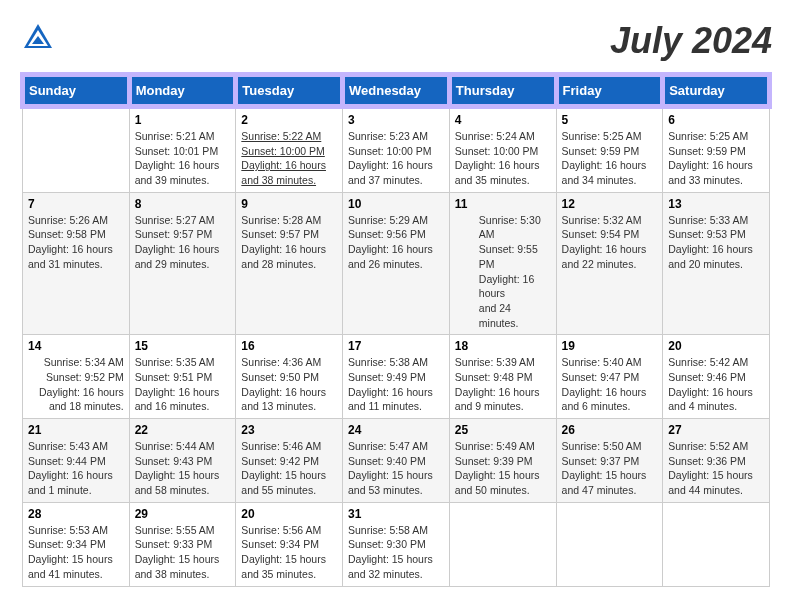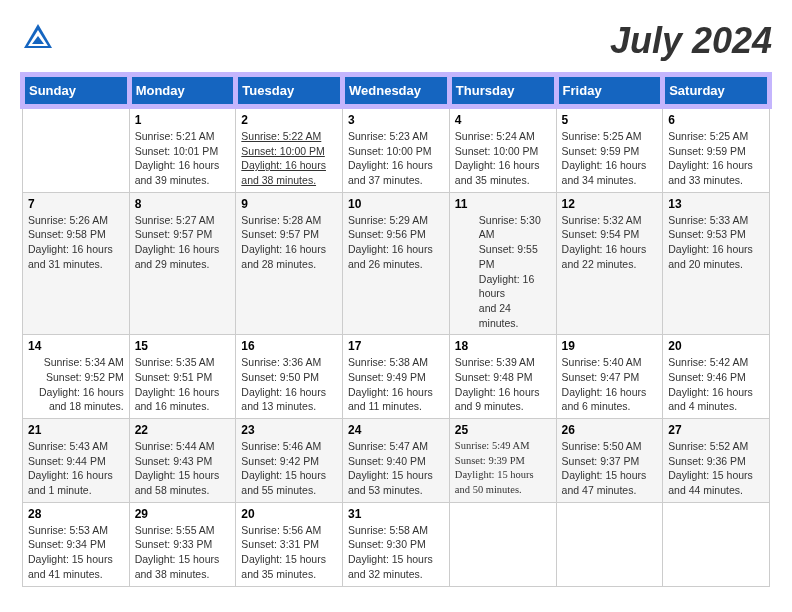--- a/index.html
+++ b/index.html
@@ -214,21 +214,21 @@
         </td>
         <td>
           <span class="day-num">15</span>
           <div class="day-info" style="white-space: pre-line;">Sunrise: 5:35 AM
 Sunset: 9:51 PM
 Daylight: 16 hours
 and 16 minutes.</div>
         </td>
         <td>
           <span class="day-num">16</span>
-          <div class="day-info" style="white-space: pre-line;">Sunrise: 3:36 AM
+          <div class="day-info" style="white-space: pre-line;">Sunrise: 4:36 AM
 Sunset: 9:50 PM
 Daylight: 16 hours
 and 13 minutes.</div>
         </td>
         <td>
           <span class="day-num">17</span>
           <div class="day-info" style="white-space: pre-line;">Sunrise: 5:38 AM
 Sunset: 9:49 PM
 Daylight: 16 hours
 and 11 minutes.</div>
@@ -279,21 +279,21 @@
         </td>
         <td>
           <span class="day-num">24</span>
           <div class="day-info" style="white-space: pre-line;">Sunrise: 5:47 AM
 Sunset: 9:40 PM
 Daylight: 15 hours
 and 53 minutes.</div>
         </td>
         <td>
           <span class="day-num">25</span>
-          <div class="day-info" style="white-space: pre-line; font-family: Liberation Serif, serif;">Sunrise: 5:49 AM
+          <div class="day-info" style="white-space: pre-line;">Sunrise: 5:49 AM
 Sunset: 9:39 PM
 Daylight: 15 hours
 and 50 minutes.</div>
         </td>
         <td>
           <span class="day-num">26</span>
           <div class="day-info" style="white-space: pre-line;">Sunrise: 5:50 AM
 Sunset: 9:37 PM
 Daylight: 15 hours
 and 47 minutes.</div>
@@ -317,21 +317,21 @@
         <td>
           <span class="day-num">29</span>
           <div class="day-info" style="white-space: pre-line;">Sunrise: 5:55 AM
 Sunset: 9:33 PM
 Daylight: 15 hours
 and 38 minutes.</div>
         </td>
         <td>
           <span class="day-num">20</span>
           <div class="day-info" style="white-space: pre-line;">Sunrise: 5:56 AM
-Sunset: 3:31 PM
+Sunset: 9:34 PM
 Daylight: 15 hours
 and 35 minutes.</div>
         </td>
         <td>
           <span class="day-num">31</span>
           <div class="day-info" style="white-space: pre-line;">Sunrise: 5:58 AM
 Sunset: 9:30 PM
 Daylight: 15 hours
 and 32 minutes.</div>
         </td>

